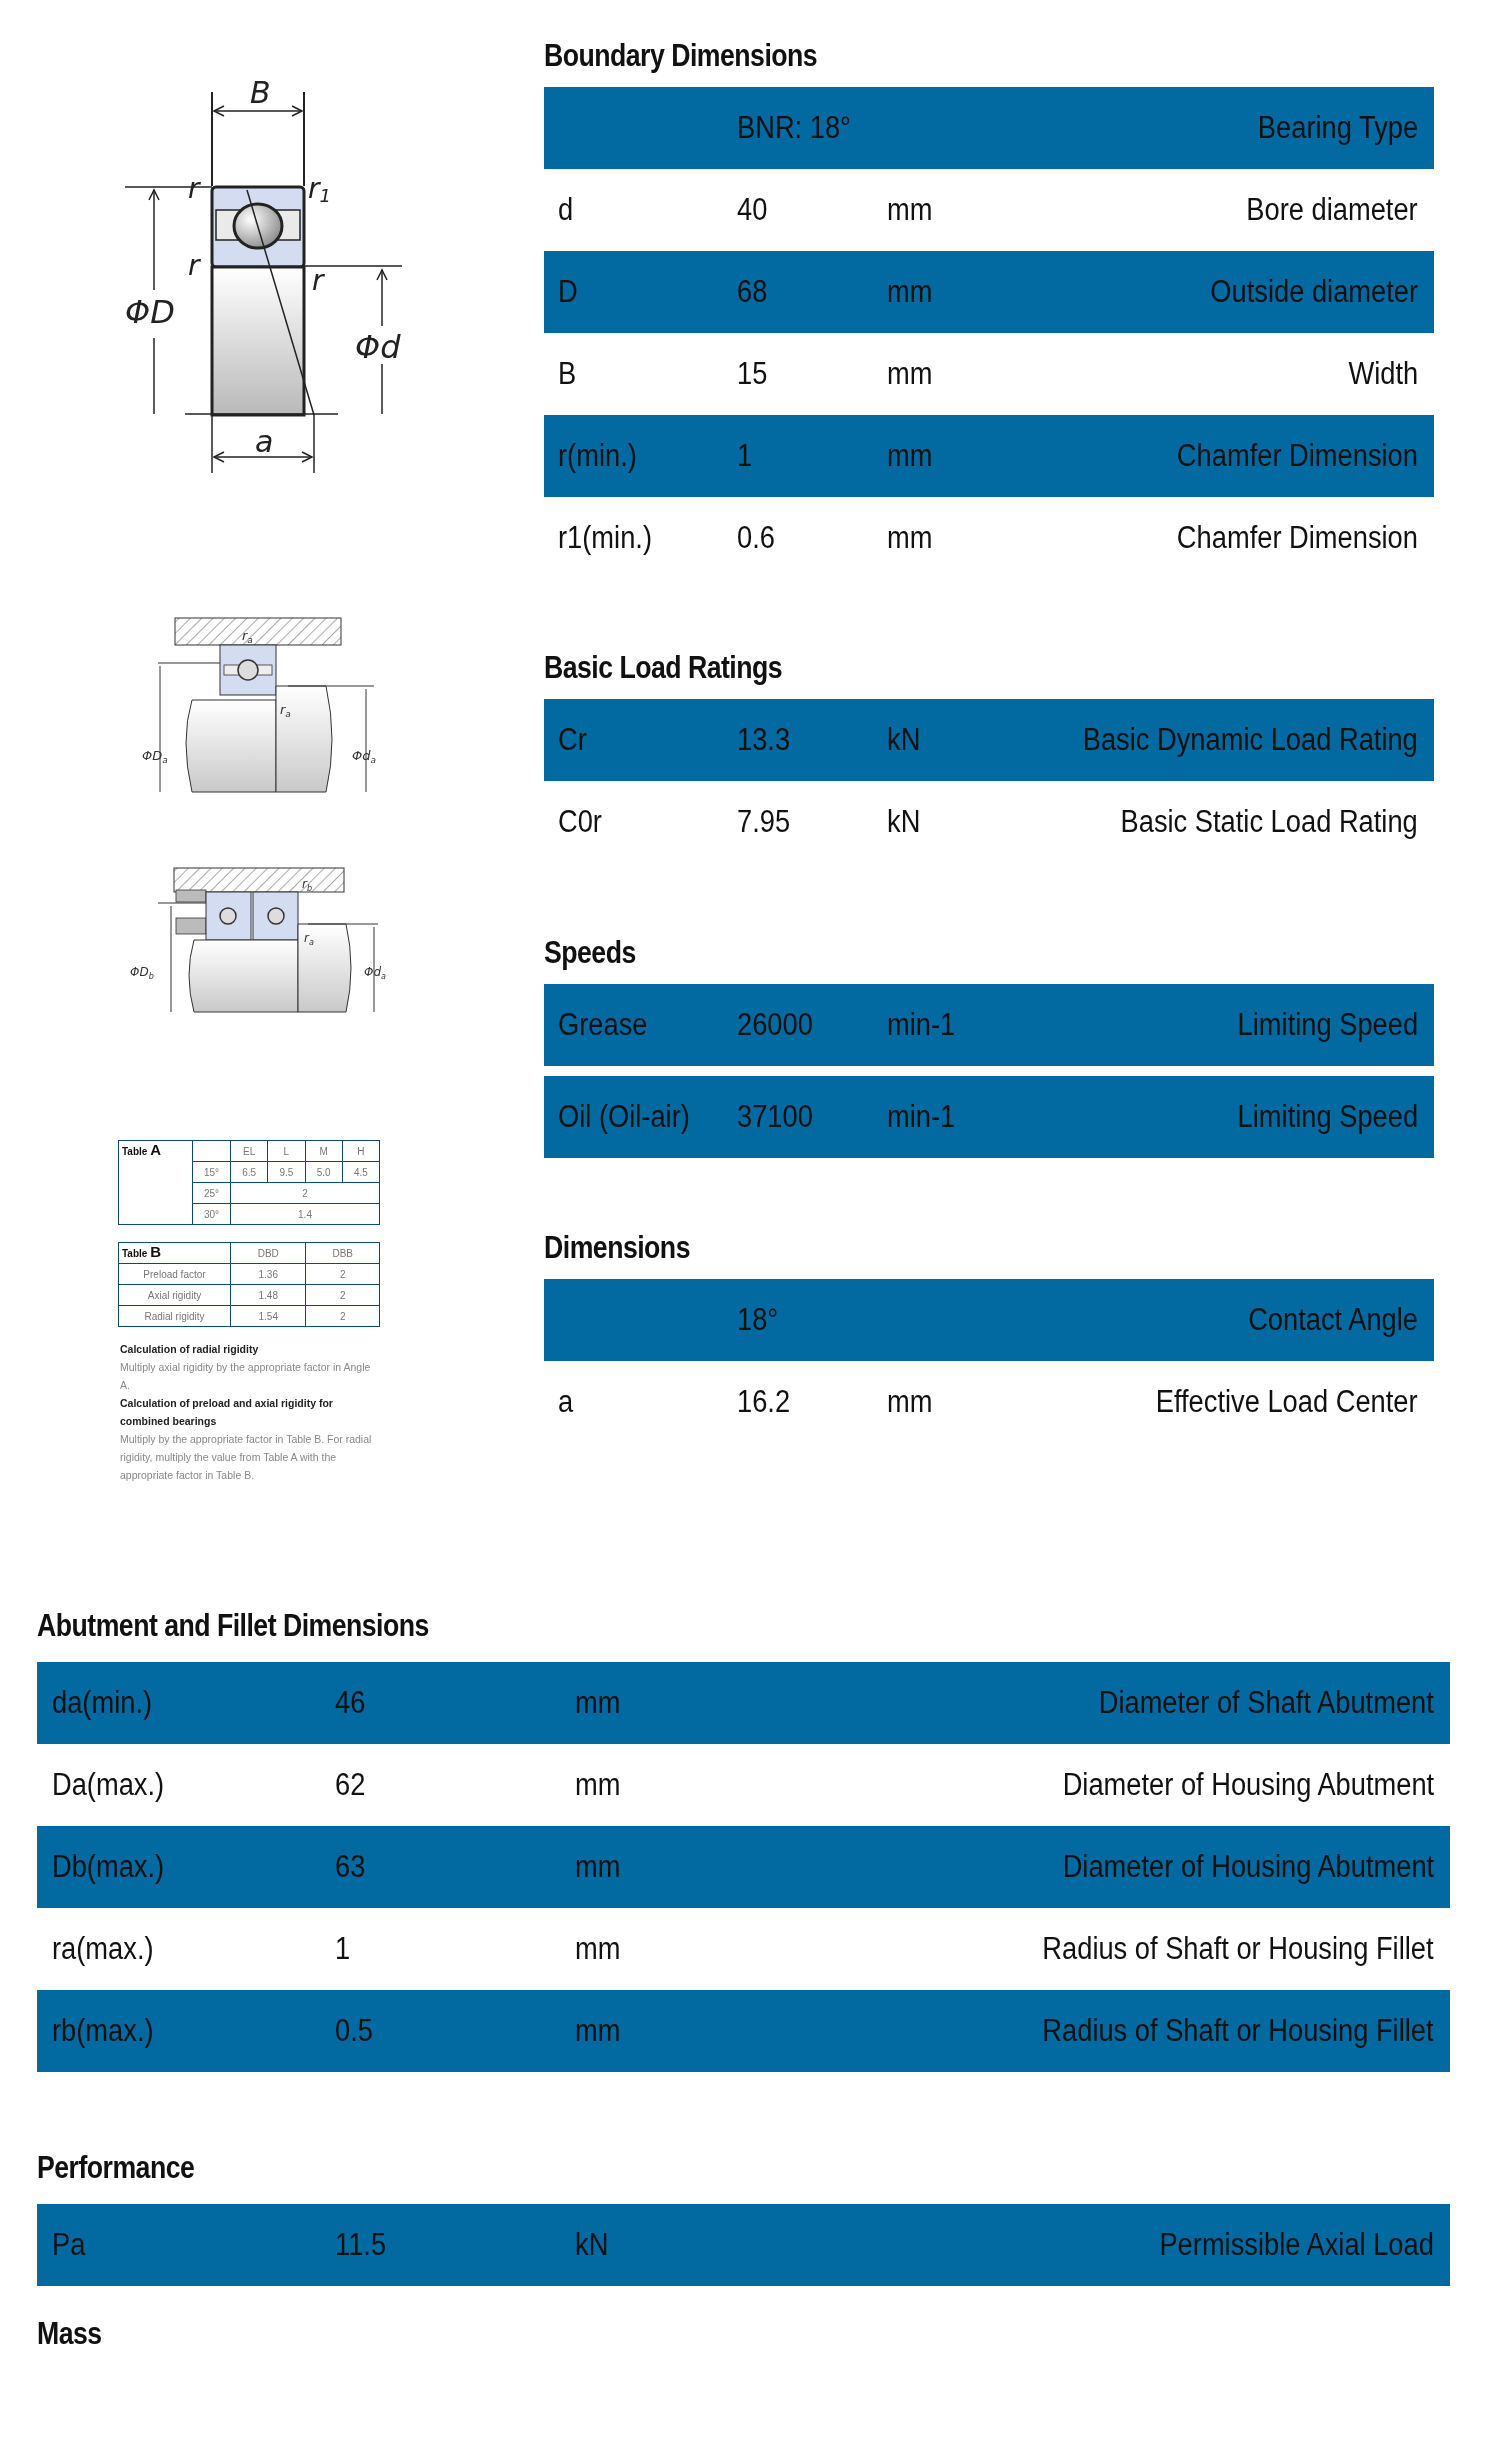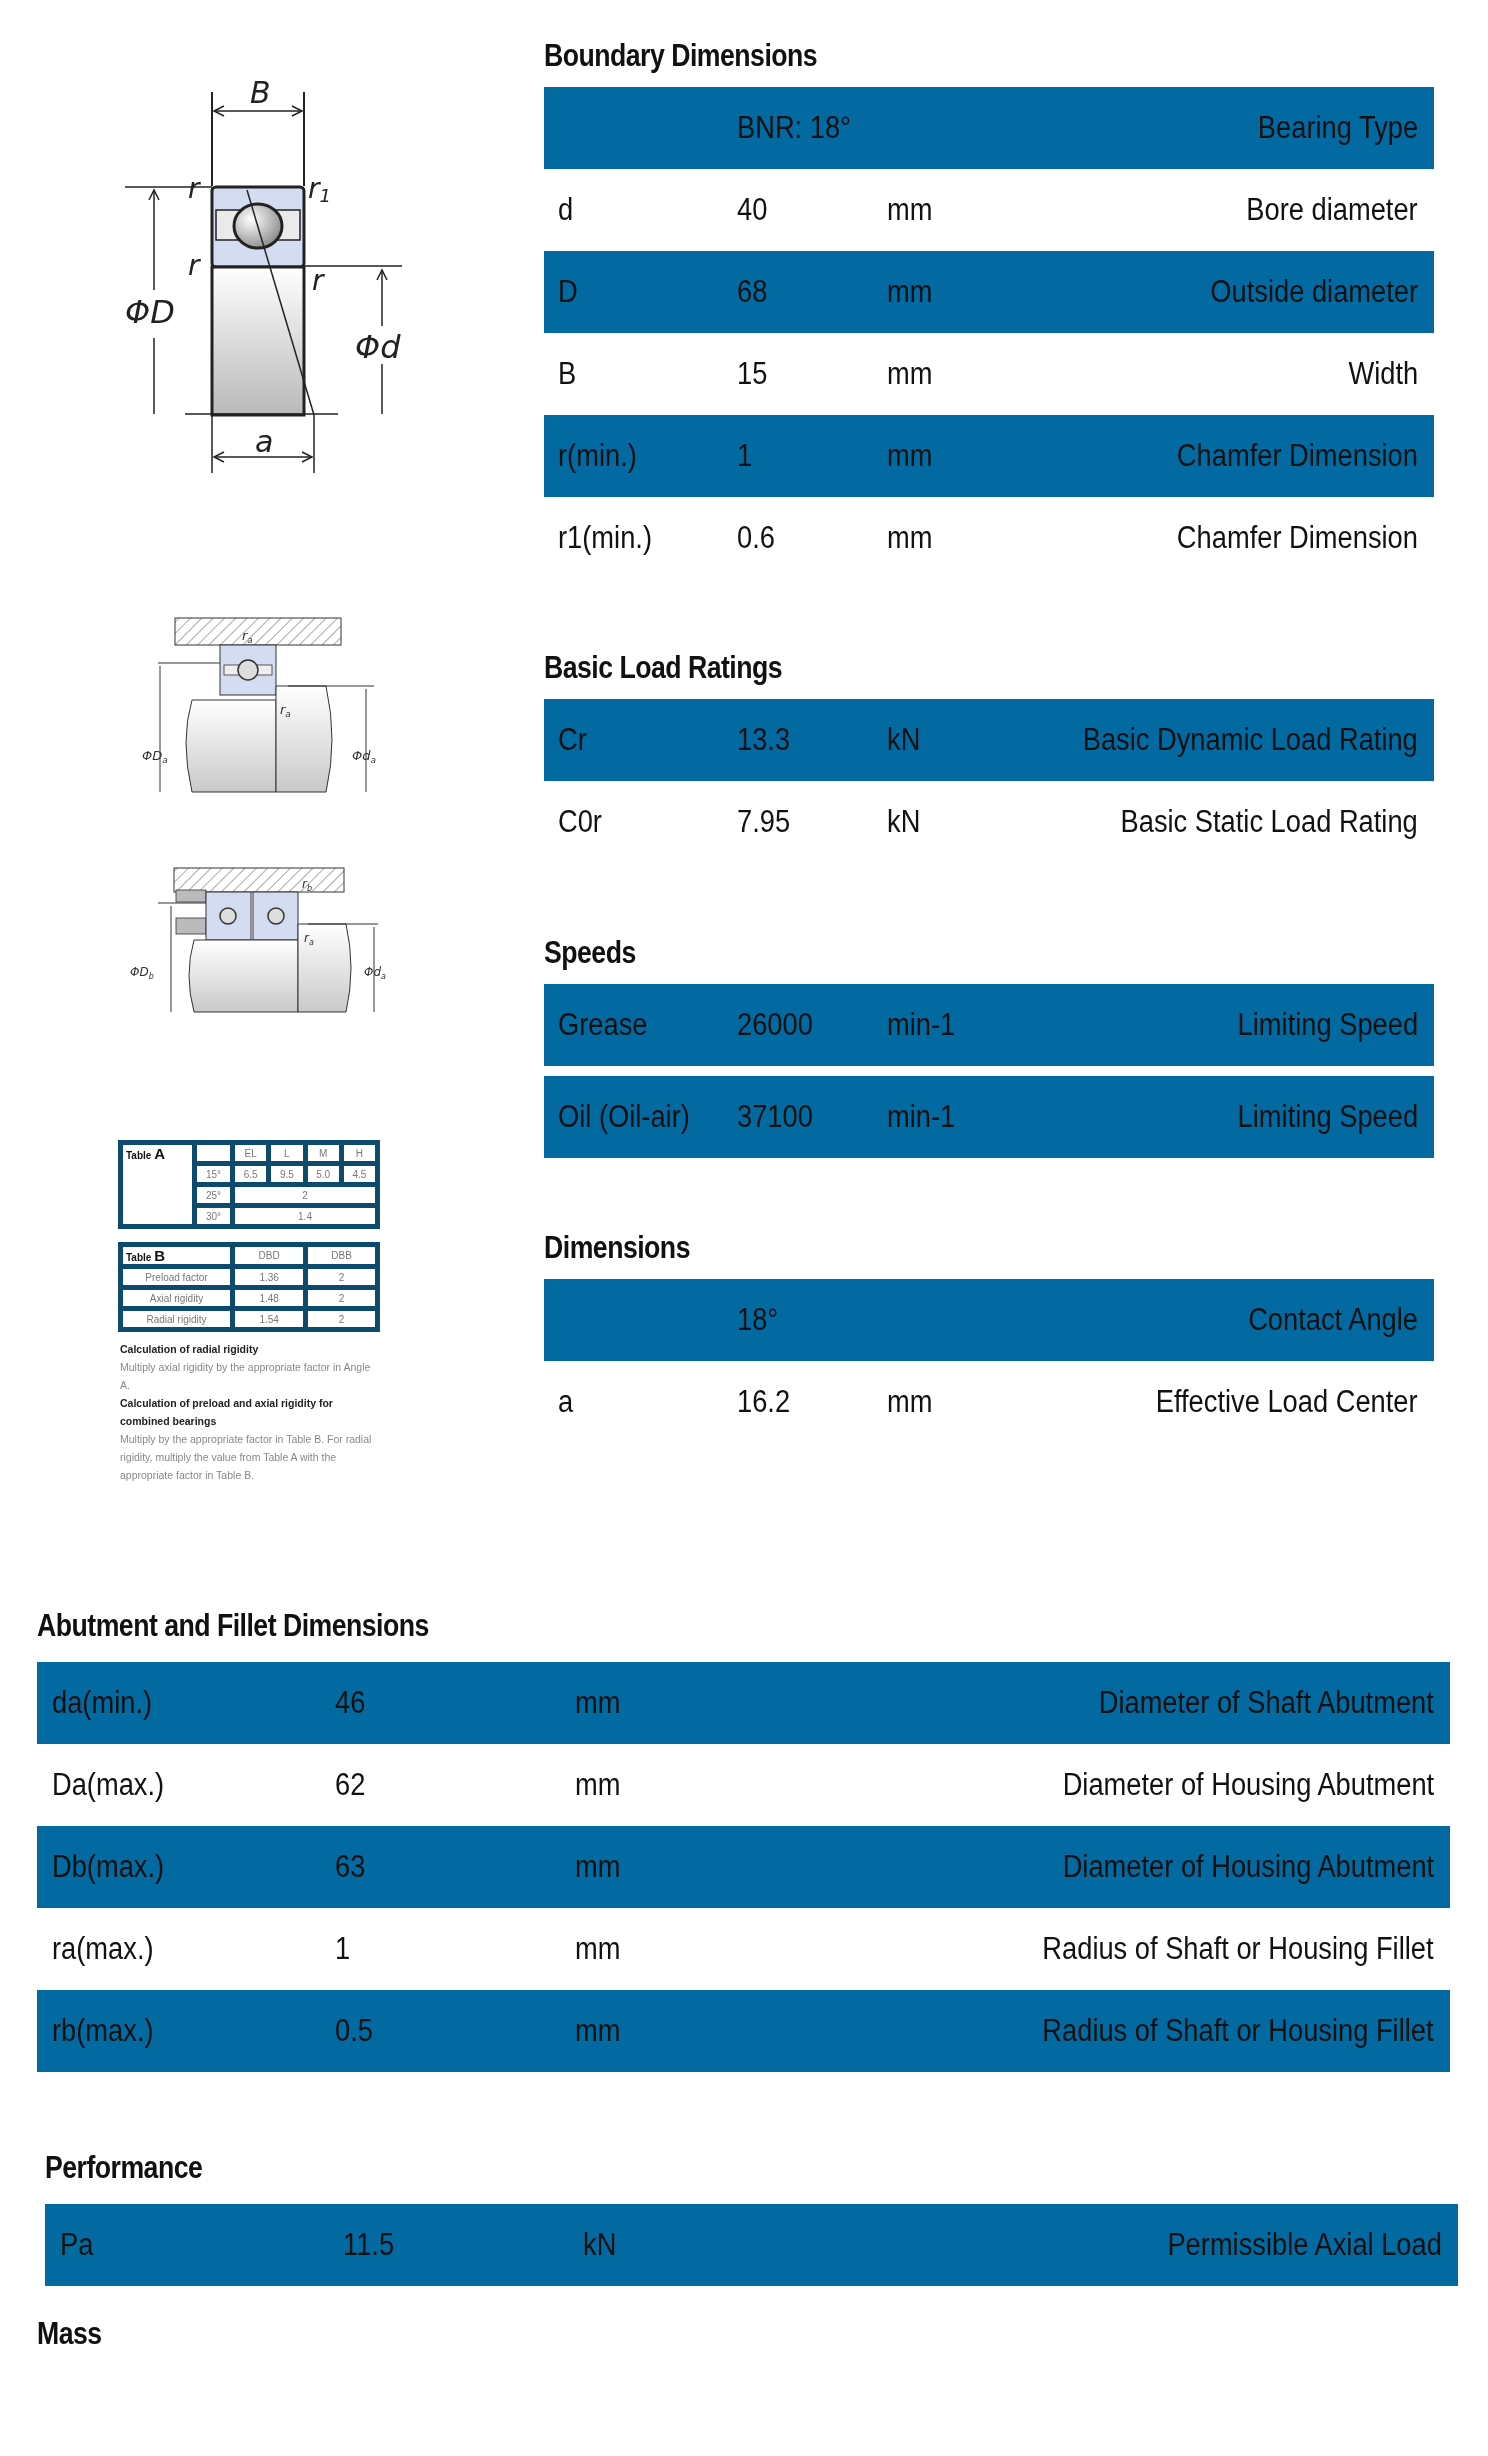--- a/index.html
+++ b/index.html
@@ -35,21 +35,21 @@
   
   .wide { position: absolute; left: 37px; width: 1413px; }
   .wide .c1 { left: 15px; }
   .wide .c2 { left: 298px; }
   .wide .c3 { left: 538px; }
   .wide .c4 { right: 16px; }
 
   
   .mini { position: absolute; font-size: 10px; color: #777; }
   .mini table { border-collapse: collapse; width: 100%; }
-  .mini td { border: 5px solid #0c4a6e; text-align: center; height: 21px; padding: 0; }
+  .mini td { border: 1px solid #0c4a6e; text-align: center; height: 21px; padding: 0; }
   .mini .tname { color: #111; font-weight: bold; text-align: left; vertical-align: top; padding-left: 3px; font-size: 10px; }
   .mini .tname b { font-size: 15px; }
   .notes { position: absolute; left: 120px; top: 1340px; width: 260px; font-size: 10.5px; line-height: 18px; color: #888; }
   .notes .bold { color: #222; font-weight: bold; }
 </style>
 </head>
 <body>
 
 <div class="figure-col">
 
@@ -348,21 +348,21 @@
     <span class="c4">Radius of Shaft or Housing Fillet</span>
   </div>
   <div class="row shade">
     <span class="c1">rb(max.)</span>
     <span class="c2">0.5</span>
     <span class="c3">mm</span>
     <span class="c4">Radius of Shaft or Housing Fillet</span>
   </div>
 </div>
 
-<div class="wide" style="top:2142px;margin-left:8px;">
+<div class="wide" style="top:2142px;">
   <div class="section-title">Performance</div>
   <div style="height:10px"></div>
   <div class="row shade">
     <span class="c1">Pa</span>
     <span class="c2">11.5</span>
     <span class="c3">kN</span>
     <span class="c4">Permissible Axial Load</span>
   </div>
 </div>
 

